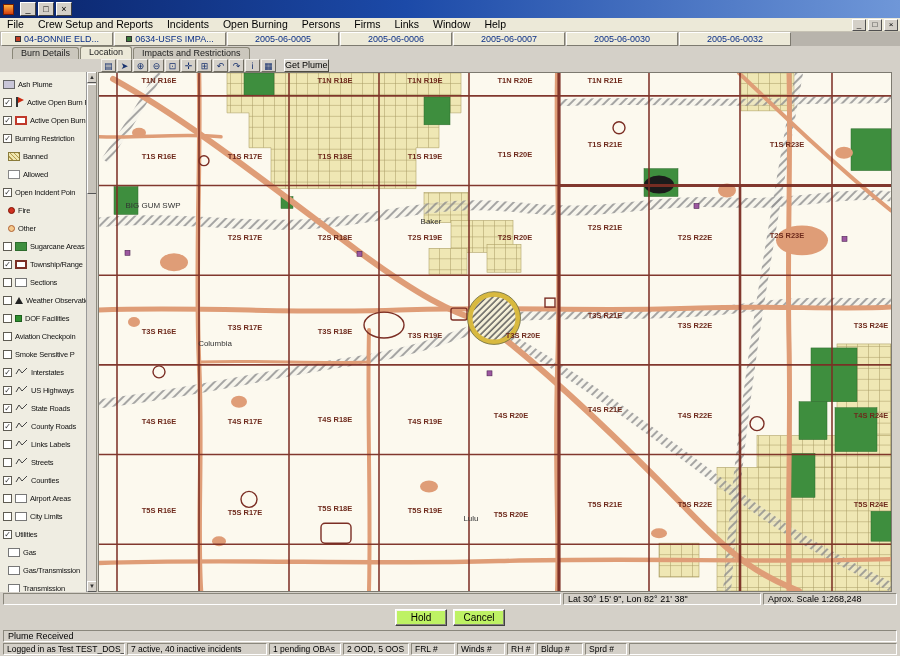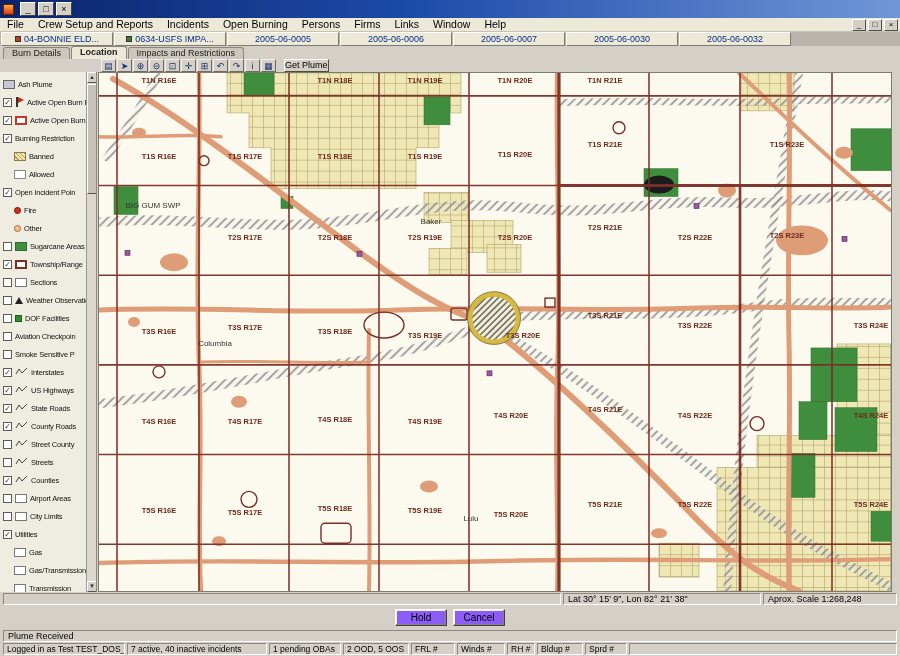--- a/index.html
+++ b/index.html
@@ -24,37 +24,37 @@
 
   
   .doctabs{position:absolute;left:0;top:32px;width:900px;height:14px;background:#b8b4ac;display:flex;gap:1px;padding-left:1px}
   .doc-tab{width:112px;background:#ece9d8;border:1px solid;border-color:#fff #7d7a70 #7d7a70 #fff;
     color:#0a2f87;font-size:9px;display:flex;align-items:center;justify-content:center;gap:3px;white-space:nowrap;overflow:hidden}
   .tab-icon{width:6px;height:6px;flex:0 0 auto;border:1px solid #333}
   .icon-red{background:#c23b22}
   .icon-green{background:#3a7a3a}
 
   
-  .subtabs{position:absolute;left:0;top:46px;width:900px;height:13px;background:#d4d0c8;display:flex;align-items:flex-end;padding-left:3px}
+  .subtabs{position:absolute;left:0;top:46px;width:900px;height:13px;background:#d4d0c8;display:flex;align-items:flex-end;padding-left:12px}
   .sub-tab{height:12px;padding:0 8px;font-size:9px;line-height:11px;background:#cbc7bd;border:1px solid #8a8778;border-bottom:none;border-radius:3px 3px 0 0;margin-right:1px;color:#222}
-  .sub-tab.active{background:#ece9d8;height:13px;font-weight:bold}
+  .sub-tab.active{background:#ece9d8;height:13px;font-weight:normal}
 
   
   .toolbar{position:absolute;left:0;top:59px;width:900px;height:13px;background:#d4d0c8;display:flex;align-items:center;padding-left:101px}
   .tb-btn{width:15px;height:13px;margin-right:1px;background:#d4d0c8;border:1px solid;border-color:#f4f2ec #6e6b60 #6e6b60 #f4f2ec;
     font-size:9px;line-height:10px;text-align:center;color:#17316e;padding:0}
   .tb-glyph{font-size:9px}
   .get-plume{height:13px;font-size:9px;line-height:11px;padding:0 0;margin-left:7px;background:#d4d0c8;
     border:1px solid;border-color:#fff #4e4b42 #4e4b42 #fff;color:#000}
 
   
   .legend{position:absolute;left:0;top:72px;width:97px;height:520px;background:#efede2;border-right:1px solid #8d8a7e;overflow:hidden}
   .legend-items{position:absolute;left:0;top:3px;width:86px}
   .legend-item{height:18px;display:flex;align-items:center;gap:3px;padding-left:3px;overflow:hidden}
-  .legend-item.ind{padding-left:14px}
+  .legend-item.ind{padding-left:8px}
   .cb{width:9px;height:9px;background:#fff;border:1px solid #5e5b52;font-size:8px;line-height:7px;text-align:center;color:#333;flex:0 0 auto}
   .legend-label{font-size:7.5px;letter-spacing:-0.2px;color:#111;white-space:nowrap}
   .sw{flex:0 0 auto;display:inline-block}
   .sw-ash{width:12px;height:9px;background:#c9c6d8;border:1px solid #666}
   .sw-redbox{width:12px;height:9px;background:#fff;border:2px solid #c0392b}
   .sw-banned{width:12px;height:9px;border:1px solid #8a7b3a;background:repeating-linear-gradient(45deg,#efe7b0 0 2px,#b59b4e 2px 3px)}
   .sw-allowed{width:12px;height:9px;background:#fff;border:1px solid #888}
   .sw-green{width:12px;height:9px;background:#3e8e3e;border:1px solid #2d6b2d}
   .sw-maroonbox{width:12px;height:9px;background:#fff;border:2px solid #7b2e24}
   .sw-graybox{width:12px;height:9px;background:#fff;border:1px solid #777}
@@ -79,21 +79,21 @@
 
   
   .coordbar{position:absolute;left:0;top:592px;width:900px;height:14px;background:#d4d0c8;display:flex;align-items:center;gap:2px;padding:1px 3px}
   .sunken{border:1px solid;border-color:#8a877c #fff #fff #8a877c;height:12px;font-size:9px;line-height:10px;padding:0 4px;white-space:nowrap;overflow:hidden}
   .coord-spacer{flex:1}
   .coord-panel{width:198px}
   .scale-panel{width:134px}
 
   
   .footerbar{position:absolute;left:0;top:606px;width:900px;height:23px;background:#d4d0c8;display:flex;align-items:center;justify-content:center;gap:6px}
-  .btn{min-width:52px;height:17px;font-size:10px;background:#8b5cf6;border:1px solid;border-color:#fff #404040 #404040 #fff;
+  .btn{min-width:52px;height:17px;font-size:10px;background:#bef264;border:1px solid;border-color:#fff #404040 #404040 #fff;
     box-shadow:inset -1px -1px 0 #86837a,inset 1px 1px 0 #f6f4ee;color:#000;padding:0 8px}
 
   
   .statusbar1{position:absolute;left:0;top:629px;width:900px;height:13px;background:#d4d0c8;padding:1px 3px}
   .statusbar1 .sunken{width:100%}
   .statusbar2{position:absolute;left:0;top:642px;width:900px;height:14px;background:#d4d0c8;display:flex;gap:2px;padding:1px 3px}
   .status-seg{border:1px solid;border-color:#8a877c #fff #fff #8a877c;font-size:8.5px;line-height:10px;padding:0 3px;white-space:nowrap;overflow:hidden;flex:0 0 auto}
   .status-seg.fill{flex:1}
 </style>
 </head>
@@ -271,21 +271,21 @@
         <span class="sw"><svg width="13" height="9" xmlns="http://www.w3.org/2000/svg">
             <path d="M1,7 L4,2 L7,6 L12,1" stroke="#444" stroke-width="1" fill="none"></path>
           </svg></span>
         <span class="legend-label">County Roads</span>
       </div>
       <div class="legend-item">
         <span class="cb"></span>
         <span class="sw"><svg width="13" height="9" xmlns="http://www.w3.org/2000/svg">
             <path d="M1,7 L4,2 L7,6 L12,1" stroke="#444" stroke-width="1" fill="none"></path>
           </svg></span>
-        <span class="legend-label">Street County</span>
+        <span class="legend-label">Links Labels</span>
       </div>
       <div class="legend-item">
         <span class="cb"></span>
         <span class="sw"><svg width="13" height="9" xmlns="http://www.w3.org/2000/svg">
             <path d="M1,7 L4,2 L7,6 L12,1" stroke="#444" stroke-width="1" fill="none"></path>
           </svg></span>
         <span class="legend-label">Streets</span>
       </div>
       <div class="legend-item">
         <span class="cb checked">✓</span>

